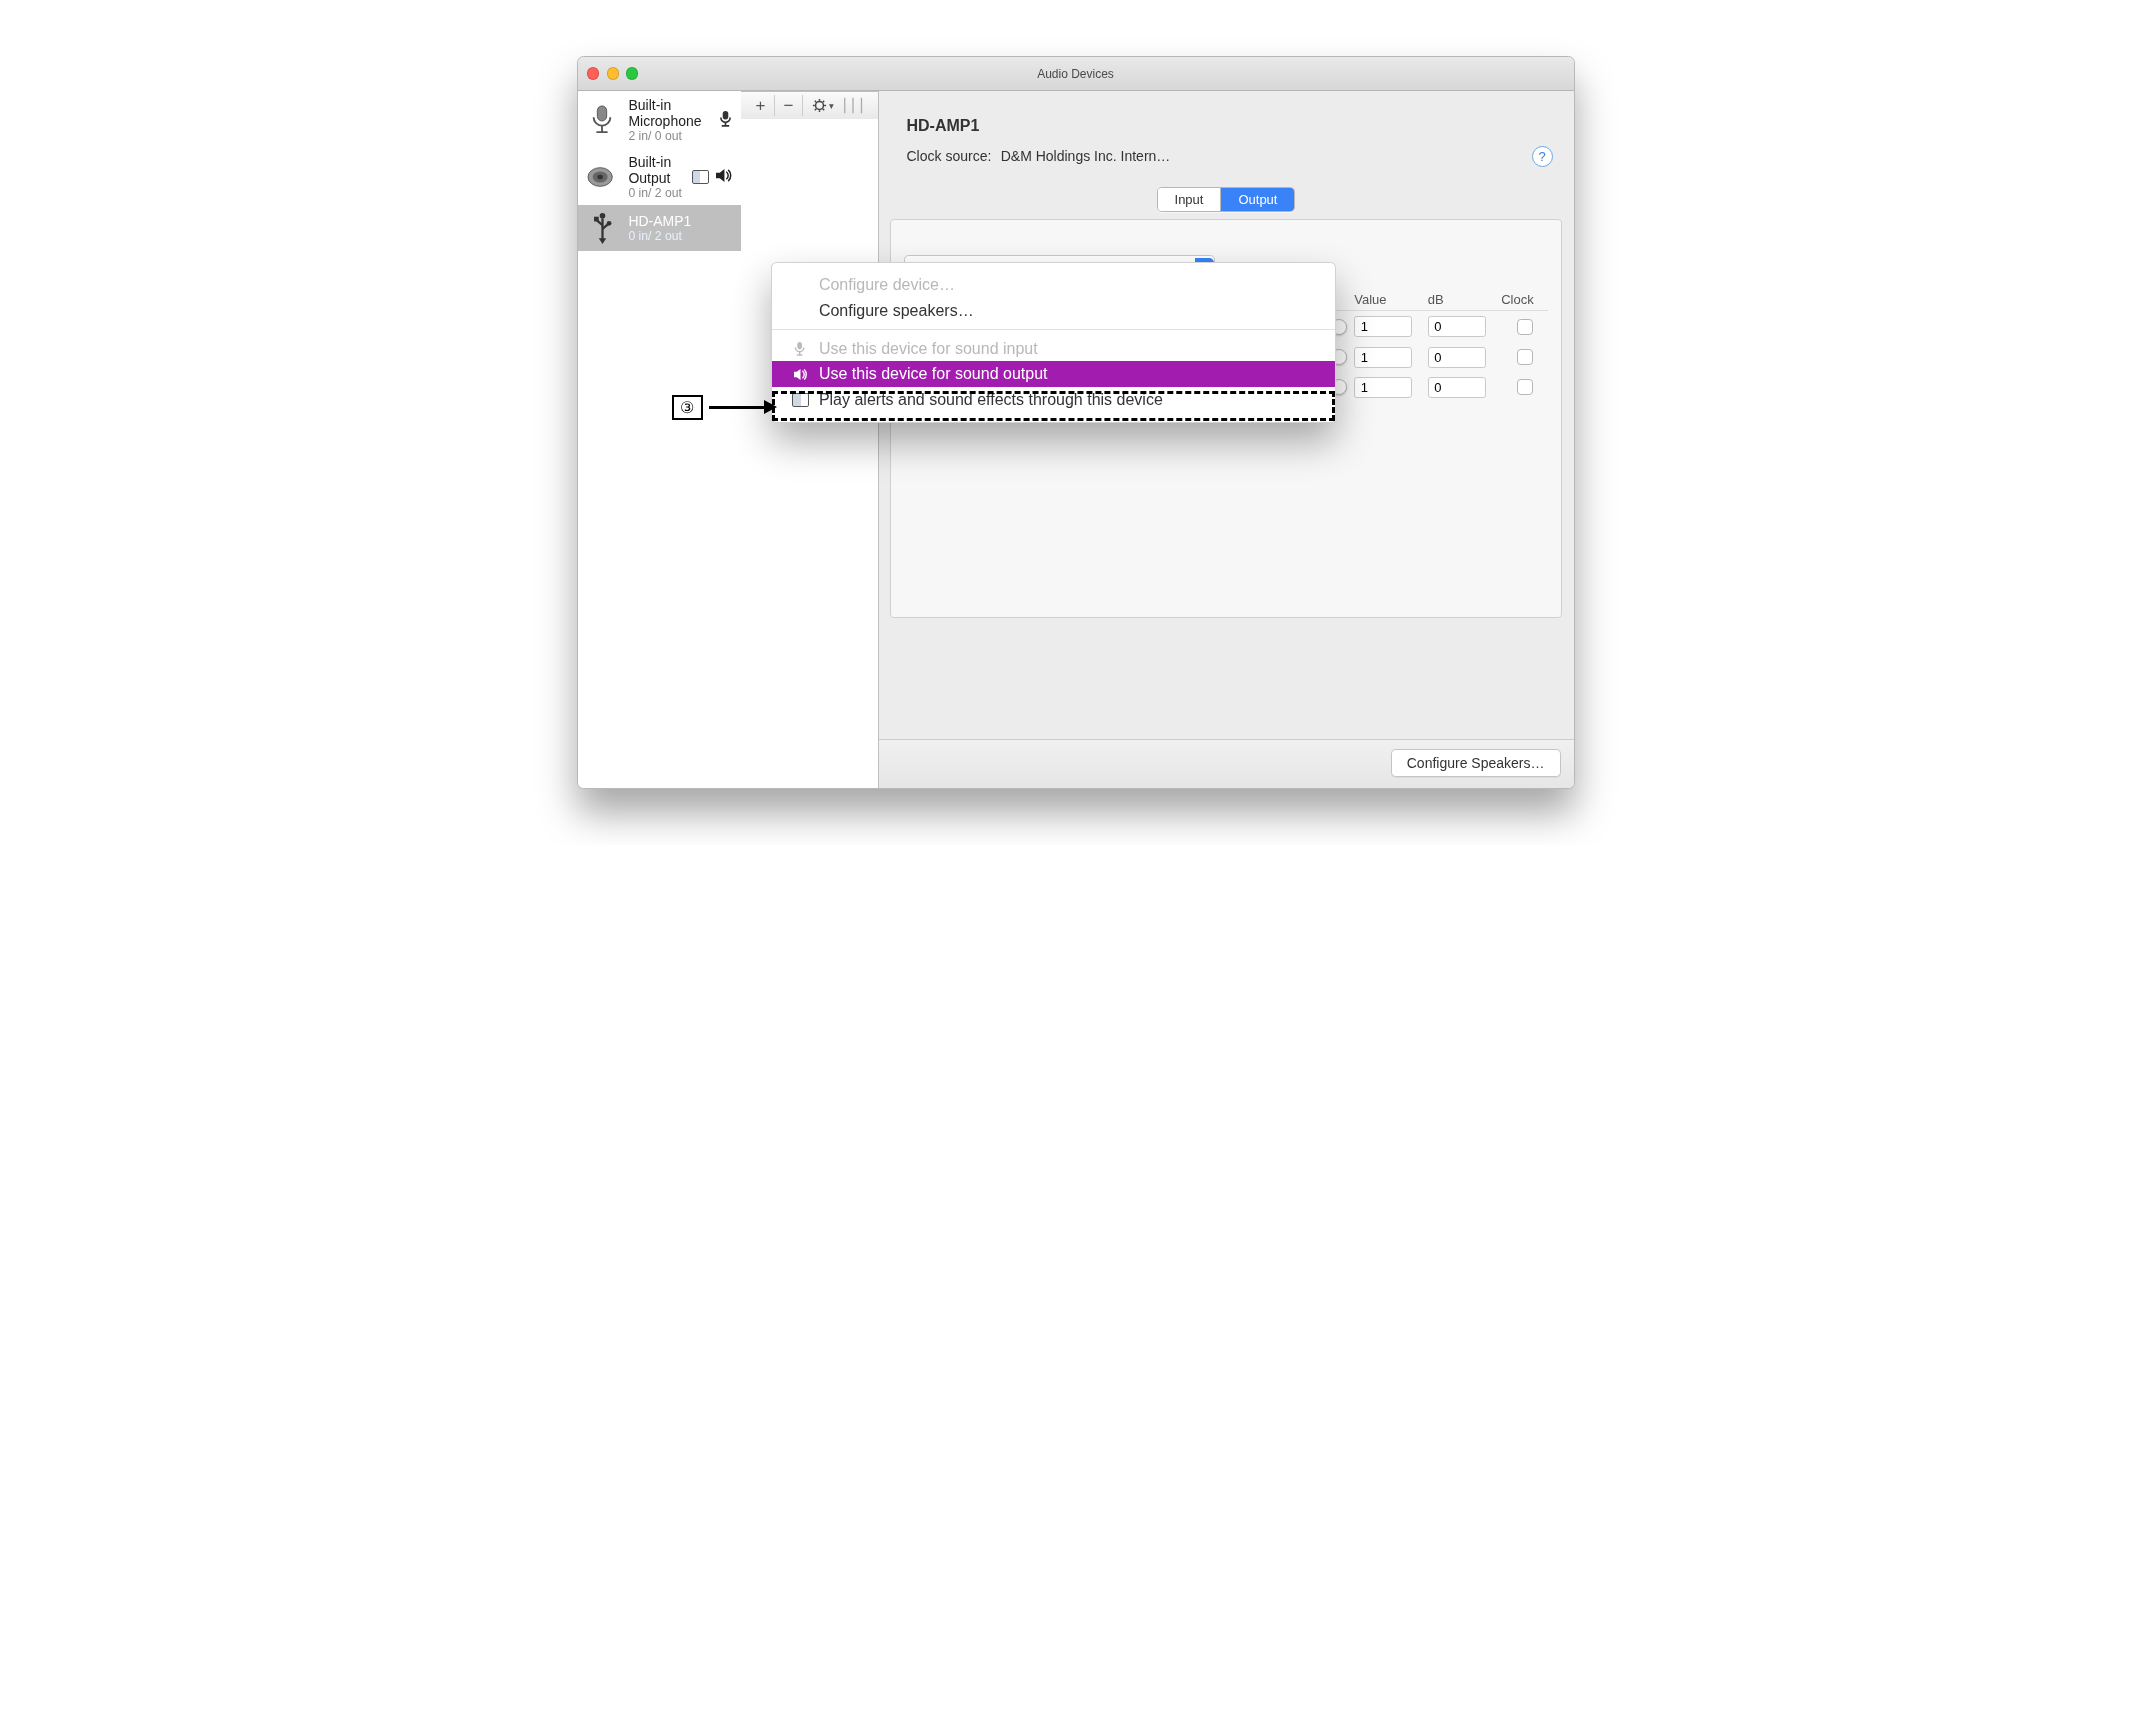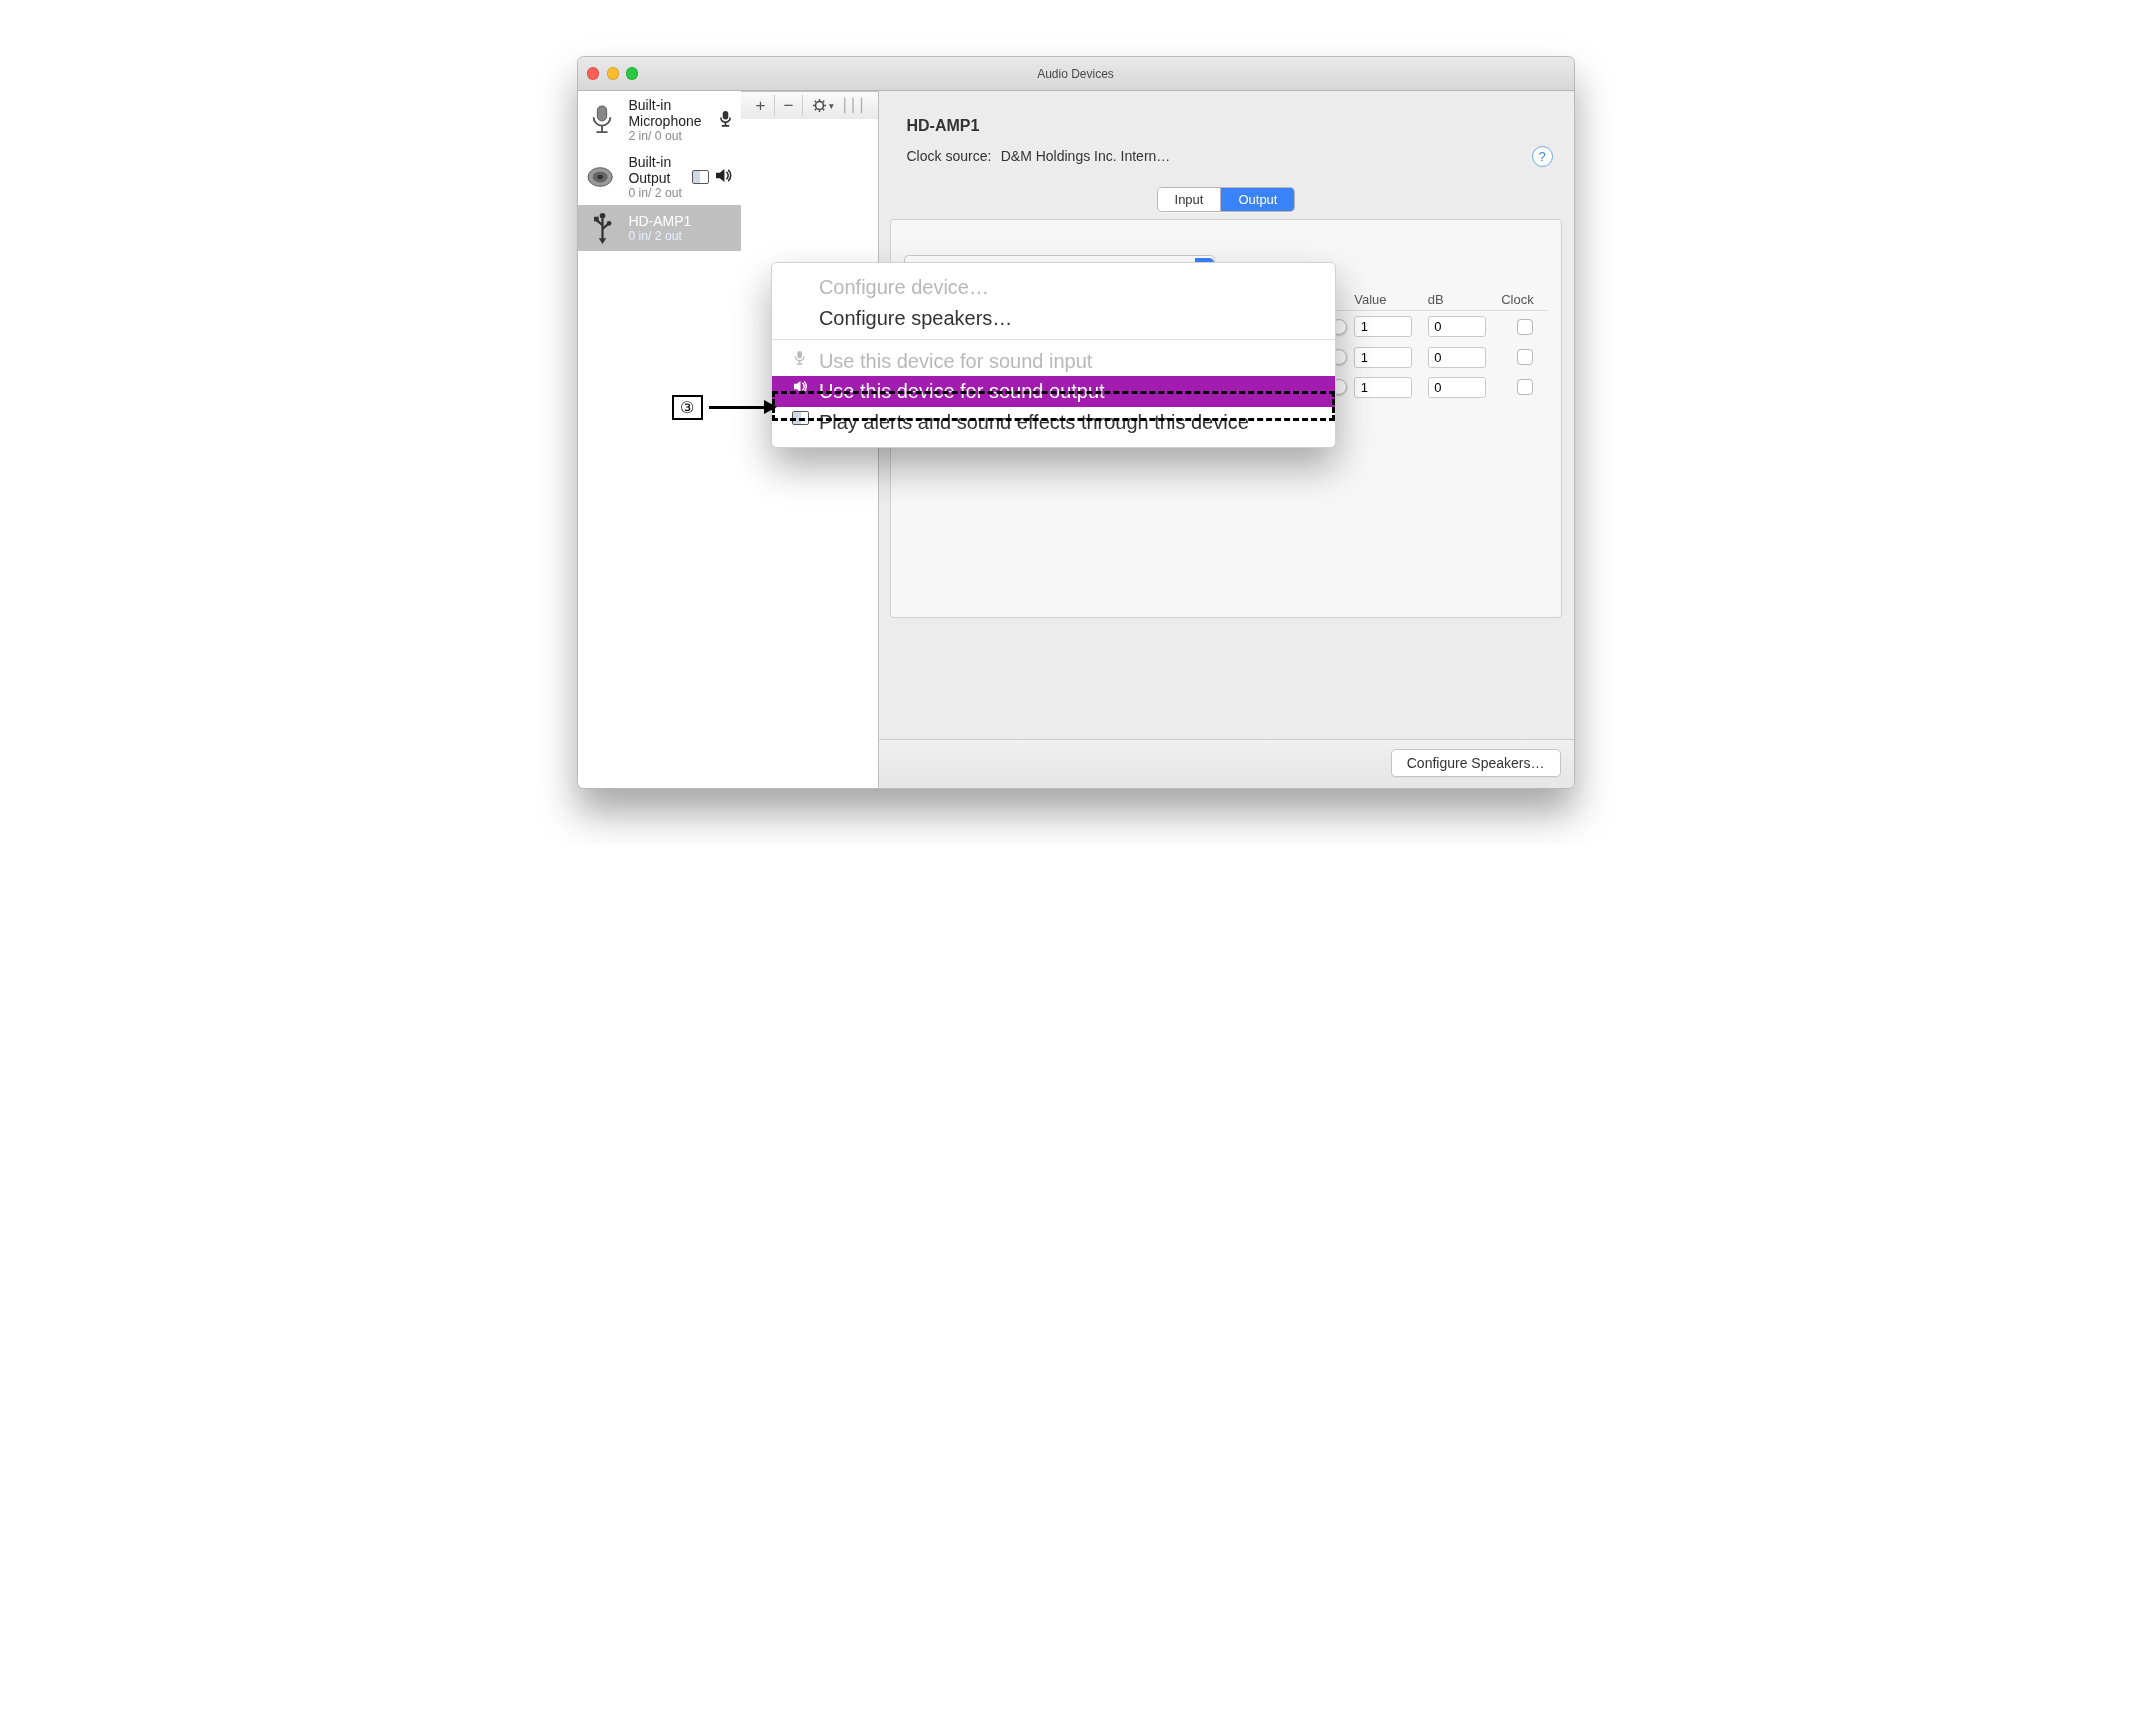--- a/index.html
+++ b/index.html
@@ -184,22 +184,22 @@
     width: 565px;
     background:#fff;
     border:0.9px solid rgba(0,0,0,0.18);
     border-radius:5.6px;
     box-shadow: 0 19px 38px rgba(0,0,0,0.32);
     padding: 9.4px 0;
     z-index: 20;
   }
   .popover .mi {
     padding: 3.8px 19px;
-    font-size: 20px;
-    display:flex; align-items:flex-start; gap:9.4px;
+    font-size: 16px;
+    display:flex; align-items:center; gap:9.4px;
     color:#333;
   }
   .popover .mi.disabled { color:#b8b8b8; }
   .popover .mi.sel {
     background:#a21caf; color:#fff;
   }
   .popover hr {
     border:none; border-top:0.9px solid #e1e1e1; margin:5.6px 0;
   }
   .popover .mi .ic { width:19px; display:inline-flex; justify-content:center; }

